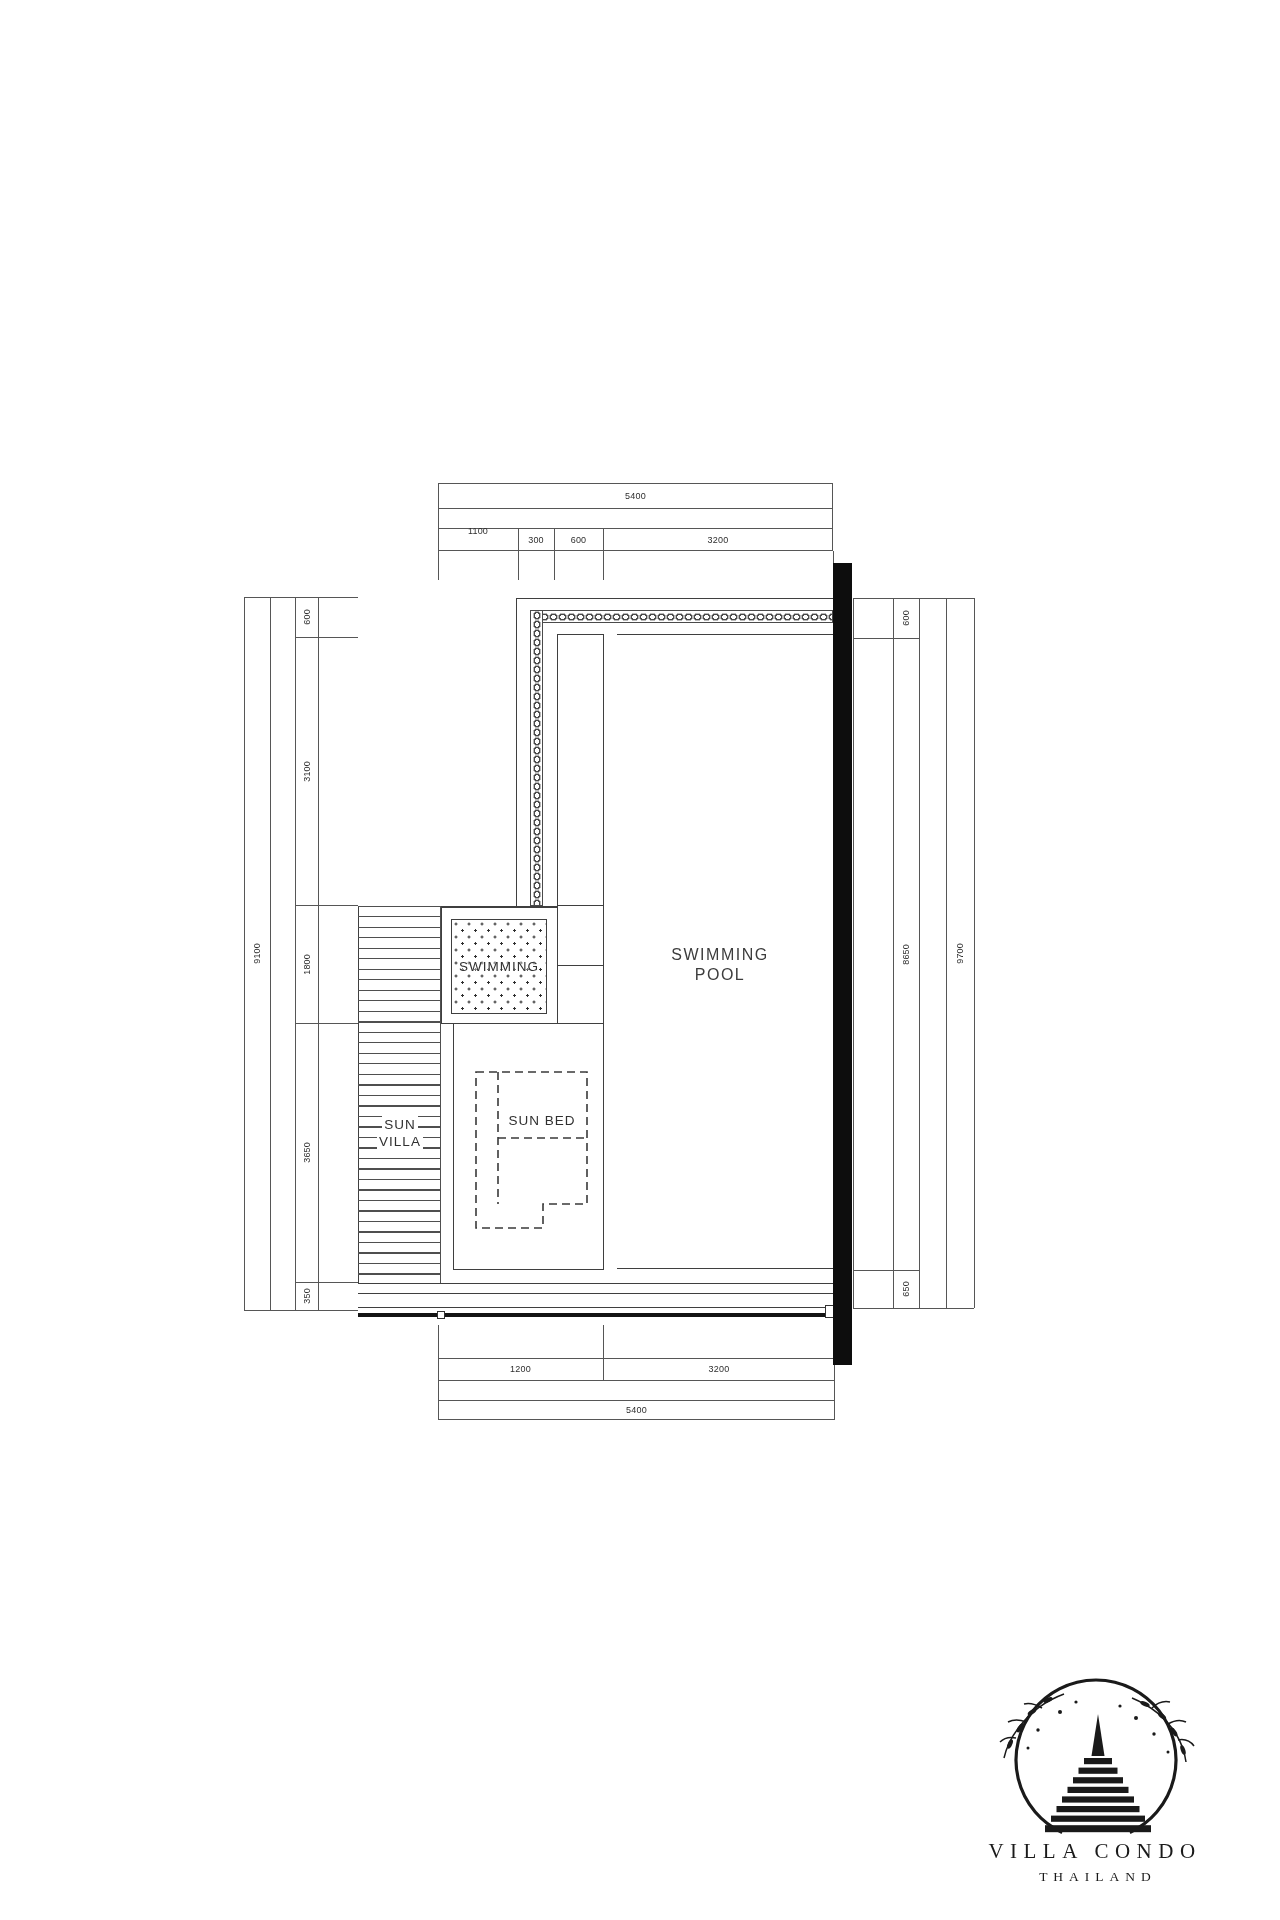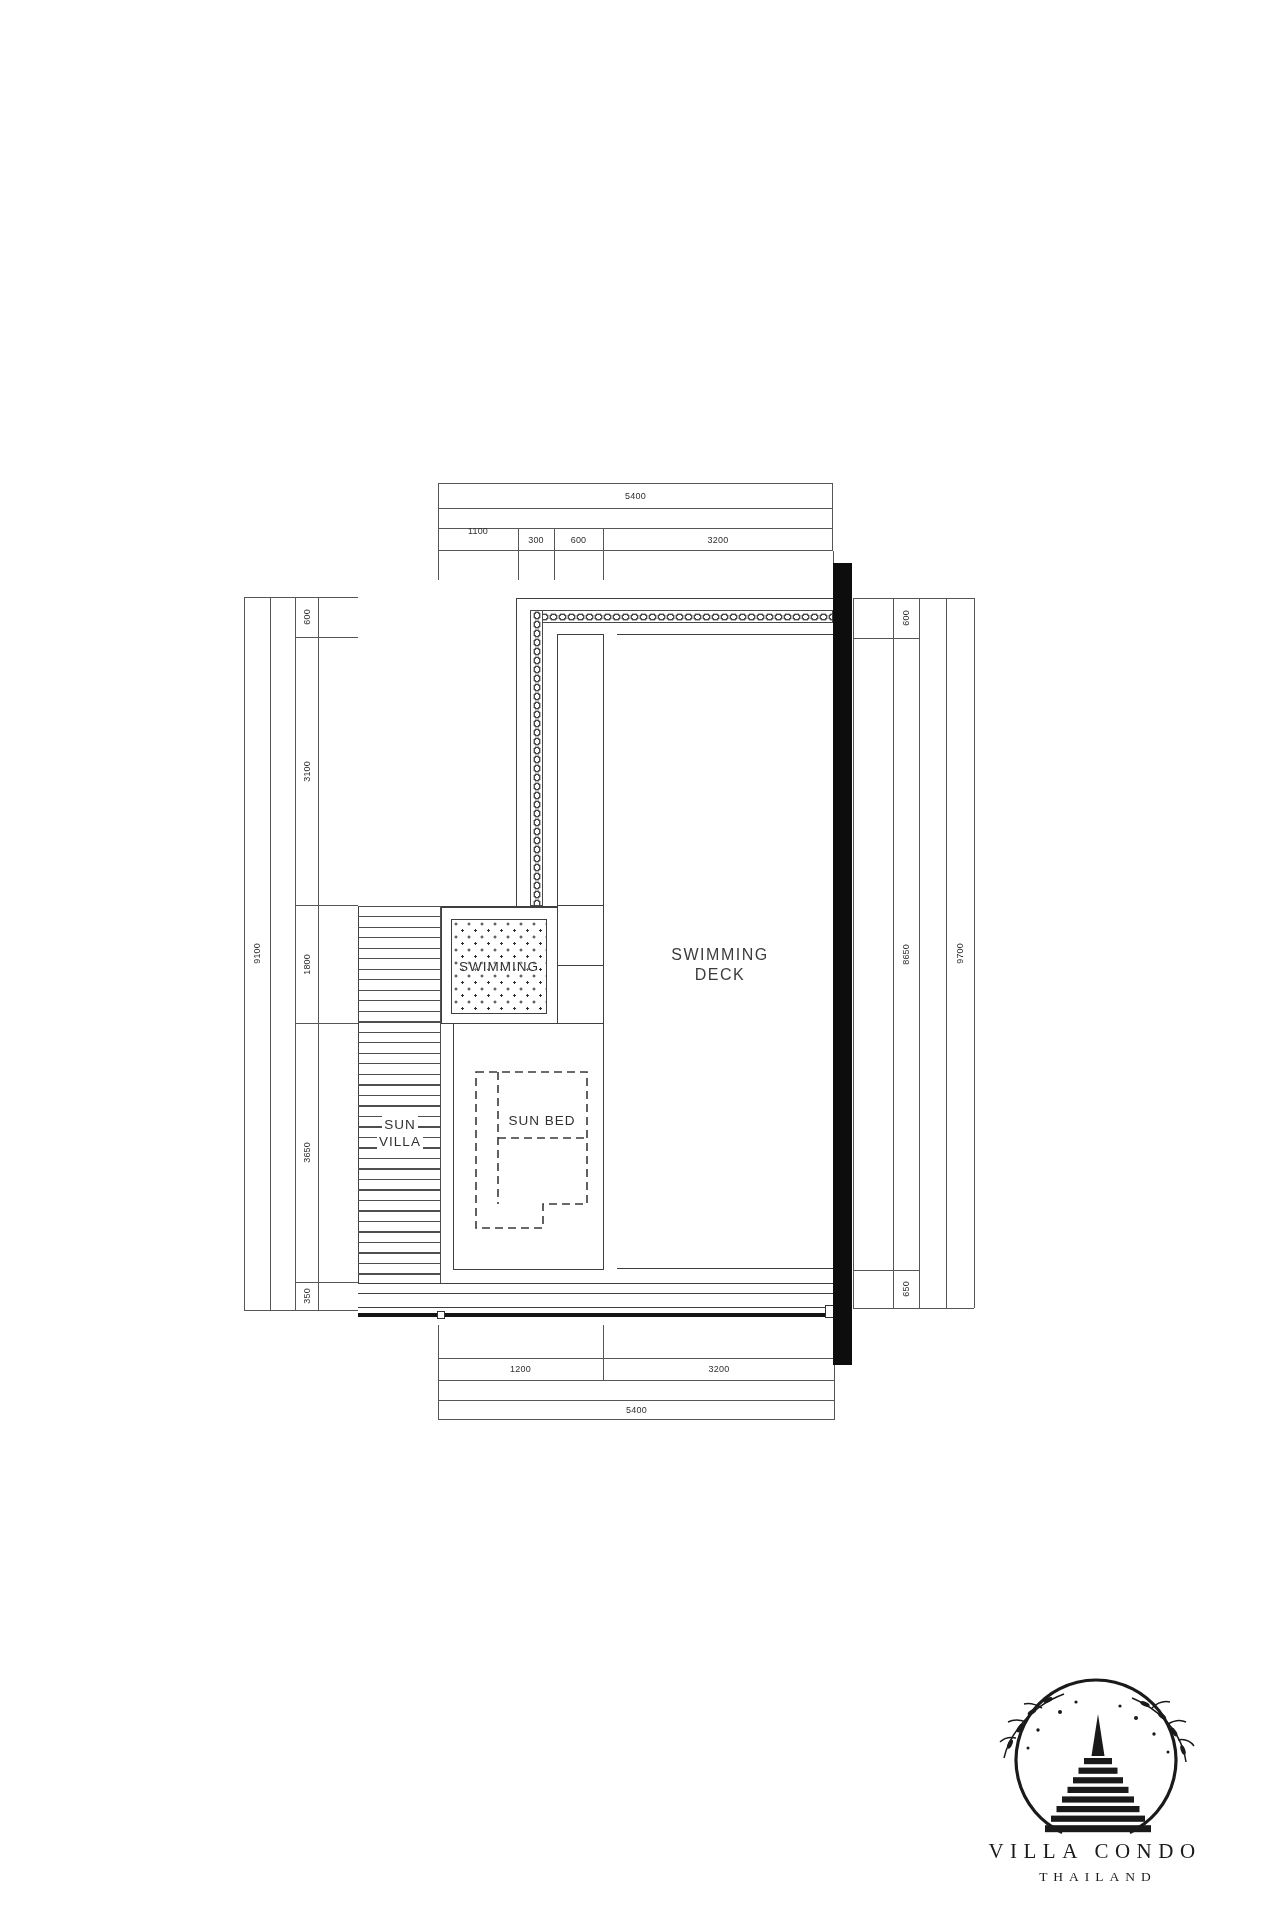--- a/index.html
+++ b/index.html
@@ -161,21 +161,21 @@
     <div class="ph" style="left:358px;top:1307px;width:475px"></div>
     <div class="thick" style="left:358px;top:1313px;width:475px;height:4px"></div>
     <div class="marker" style="left:437px;top:1311px;width:8px;height:8px"></div>
     <div class="marker" style="left:825px;top:1305px;width:10px;height:13px"></div>
 
     <div class="wall" style="left:833px;top:563px;width:19px;height:802px"></div>
   </div>
 
   <div class="plablg" style="left:630px;top:945px;width:180px">
     <div>SWIMMING</div>
-    <div>DECK</div>
+    <div>POOL</div>
   </div>
   <div class="plab" style="left:451px;top:919px;width:96px;height:95px;display:flex;align-items:center;justify-content:center">
     <span style="text-shadow:0 0 3px #fff,0 0 3px #fff">SWIMMING</span>
   </div>
   <div class="plab" style="left:362px;top:1116px;width:76px">
     <span class="bg">SUN</span><br>
     <span class="bg">VILLA</span>
   </div>
   <div class="plab" style="left:492px;top:1112px;width:100px">
     <span class="bg">SUN BED</span>

